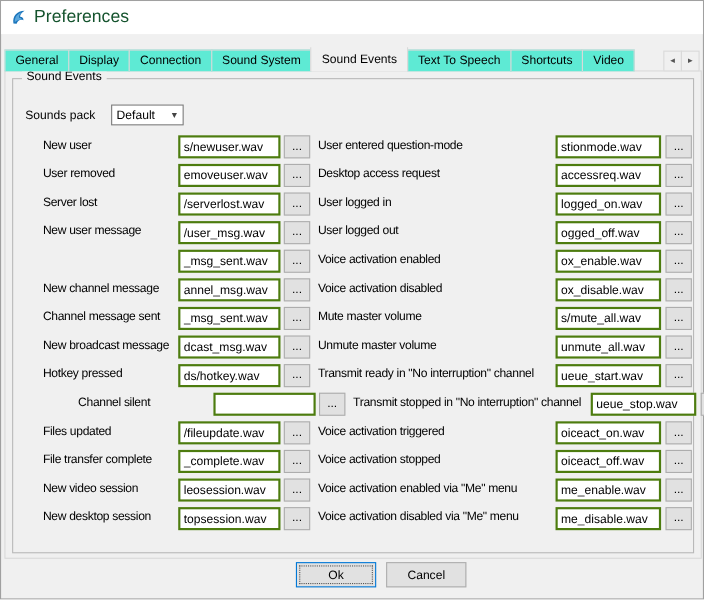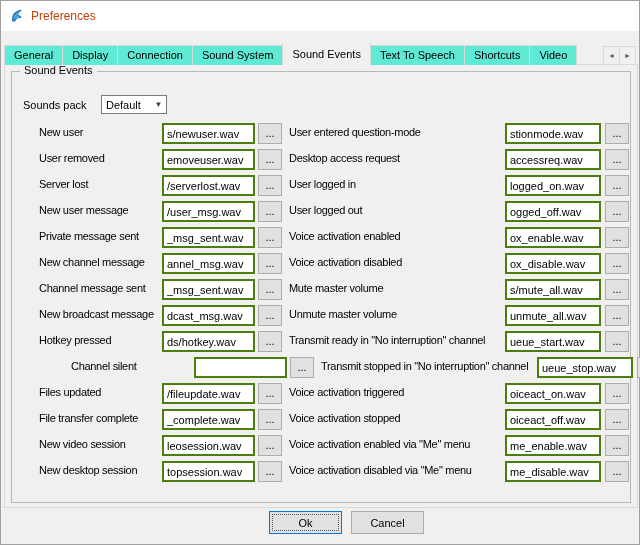--- a/index.html
+++ b/index.html
@@ -4,21 +4,21 @@
 <style>
   * { box-sizing: border-box; margin: 0; padding: 0; }
   html,body { width: 640px; height: 545px; background:#f0f0f0; }
   body { font-family: "Liberation Sans", sans-serif; font-size: 11px; color:#000; overflow:hidden; }
 
   .window { position:relative; width:640px; height:545px; background:#f0f0f0; border:1px solid #a0a0a0; }
 
   
   .titlebar { position:absolute; top:0; left:0; width:100%; height:30px; background:#ffffff; display:flex; align-items:center; }
   .titlebar .app-icon { width:16px; height:16px; margin:0 6px 0 8px; }
-  .titlebar .title-text { font-size:12px; color:#c2410c; }
+  .titlebar .title-text { font-size:16px; color:#14532d; }
 
   
   .tabstrip { position:absolute; top:42px; left:3px; width:604px; height:22px; display:flex; align-items:flex-end; overflow:hidden; z-index:3; white-space:nowrap; }
   .tab { border:1px solid #d9d9d9; border-bottom:none; background:#5eead4; padding:3px 9px 4px 9px; margin-right:-1px; cursor:default; flex:0 0 auto; }
   .tab.active { padding-top:6px; padding-bottom:5px; position:relative; z-index:4; background:#f0f0f0; }
   .tab-scrollers { position:absolute; top:45px; right:3px; z-index:5; display:flex; }
   .tab-scroll-btn { width:17px; height:19px; border:1px solid #d9d9d9; background:#f0f0f0; font-size:7px; color:#555; text-align:center; line-height:17px; margin-left:-1px; }
 
   
   .pane { position:absolute; top:63px; left:3px; width:634px; height:444px; border:1px solid #d9d9d9; background:#f0f0f0; z-index:1; }
@@ -123,21 +123,20 @@
       <div class="srow" style="top: 200px;">
   <span class="row-label lbl-left">New user message</span>
   <input class="row-input inp-left" type="text" value="/user_msg.wav" style="">
   <button class="browse-btn btn-left">...</button>
 
   <span class="row-label lbl-right">User logged out</span>
   <input class="row-input inp-right" type="text" value="ogged_off.wav" style="">
   <button class="browse-btn btn-right">...</button>
 </div>
       <div class="srow" style="top: 226px;">
-  <span class="row-label lbl-left">Private message sent</span>
   <input class="row-input inp-left" type="text" value="_msg_sent.wav" style="">
   <button class="browse-btn btn-left">...</button>
 
   <span class="row-label lbl-right">Voice activation enabled</span>
   <input class="row-input inp-right" type="text" value="ox_enable.wav" style="">
   <button class="browse-btn btn-right">...</button>
 </div>
       <div class="srow" style="top: 252px;">
   <span class="row-label lbl-left">New channel message</span>
   <input class="row-input inp-left" type="text" value="annel_msg.wav" style="">

